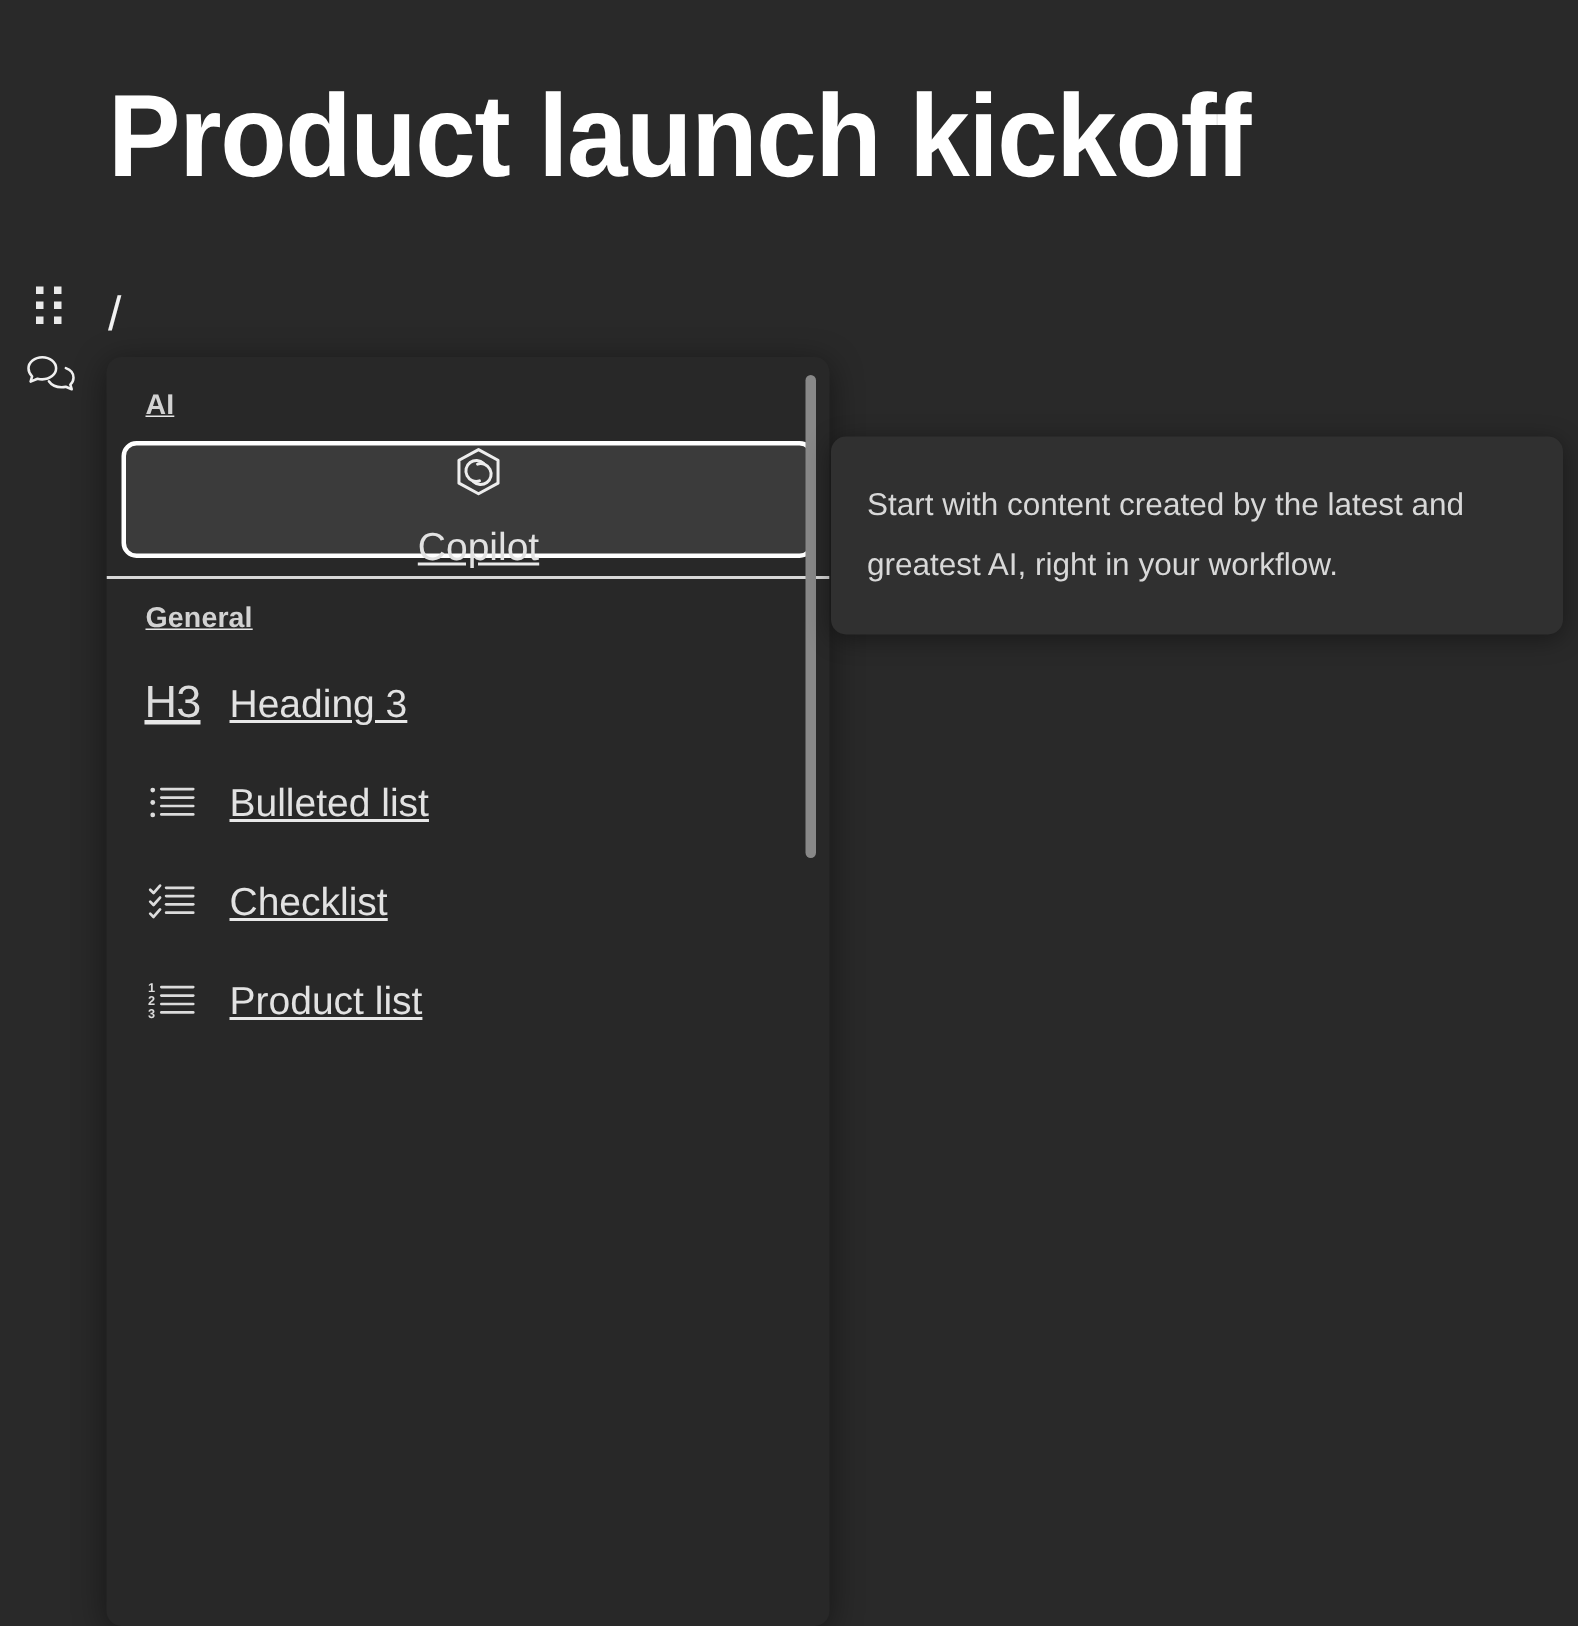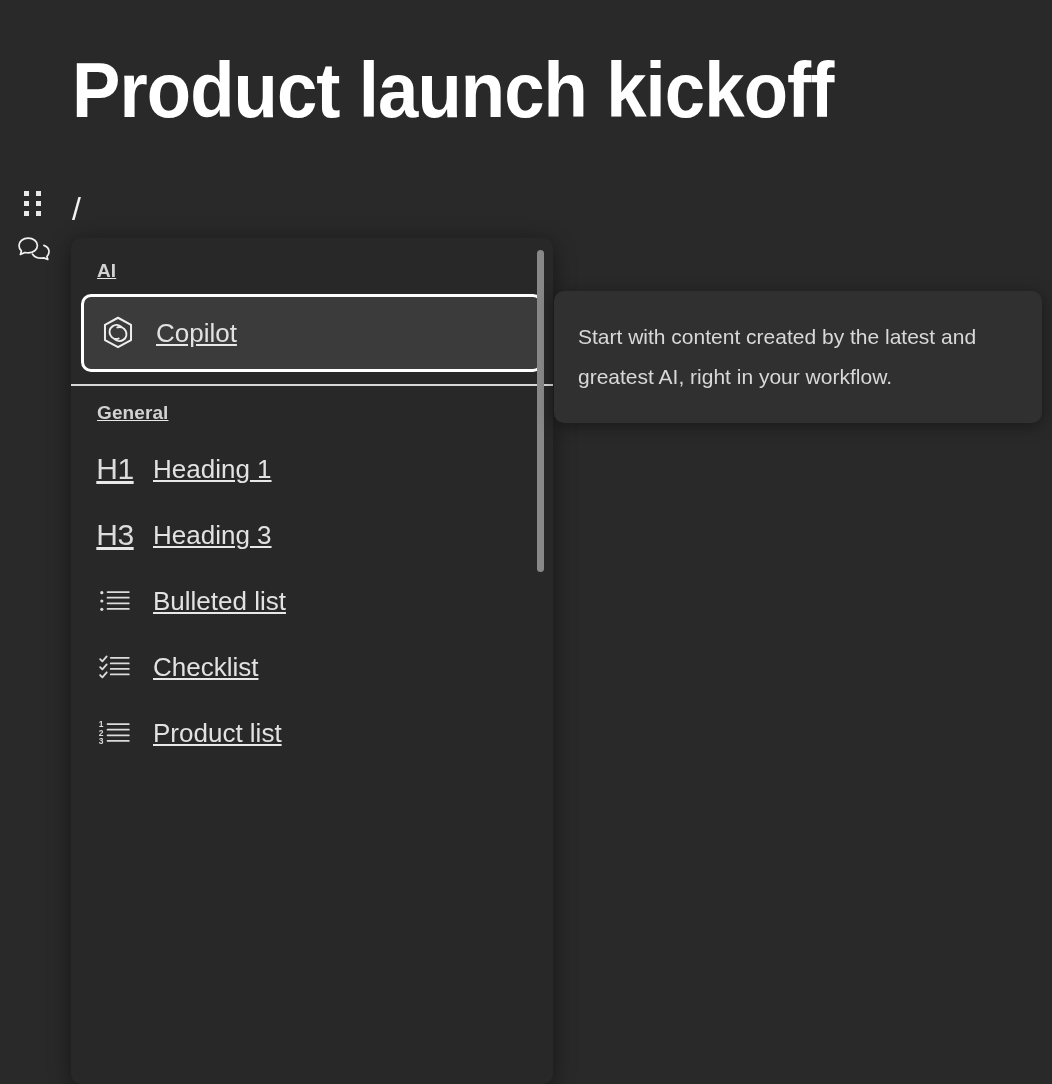--- a/index.html
+++ b/index.html
@@ -149,20 +149,21 @@
 
   
   .menu-row.selected {
     position: relative;
     margin: 0 10px 0 10px;
     padding-left: 14px;
     height: 78px;
     background: #3b3b3b;
     border: 3px solid #ffffff;
     border-radius: 10px;
+    flex-direction: column;
   }
 
   .ai-group { padding-bottom: 2px; }
 
   .divider {
     height: 2px;
     background: #d8d8d8;
     margin: 12px 0 0 0;
     width: 100%;
   }
@@ -243,26 +244,20 @@
         </span>
         <span class="label">Copilot</span>
       </div>
 
       <div class="divider"></div>
     </div>
 
     <div>
       <div class="group-label">General</div>
 
-      <div class="menu-row">
-        <span class="row-icon">
-          <span class="hx-icon">H1</span>
-        </span>
-        <span class="label">Heading 1</span>
-      </div>
 
 
       <div class="menu-row">
         <span class="row-icon">
           <span class="hx-icon">H3</span>
         </span>
         <span class="label">Heading 3</span>
       </div>
 
 

